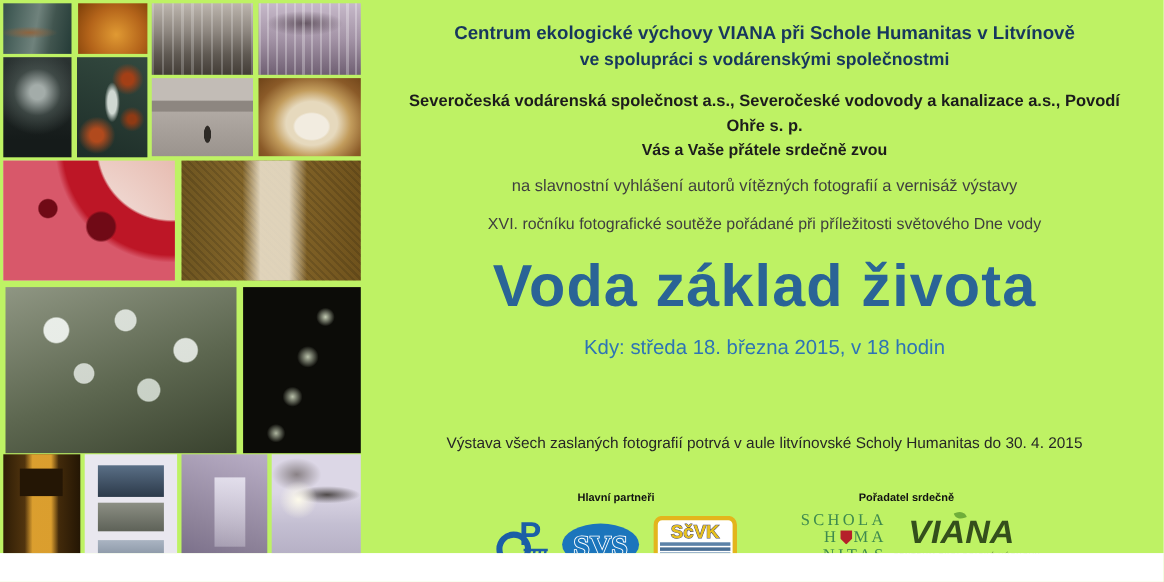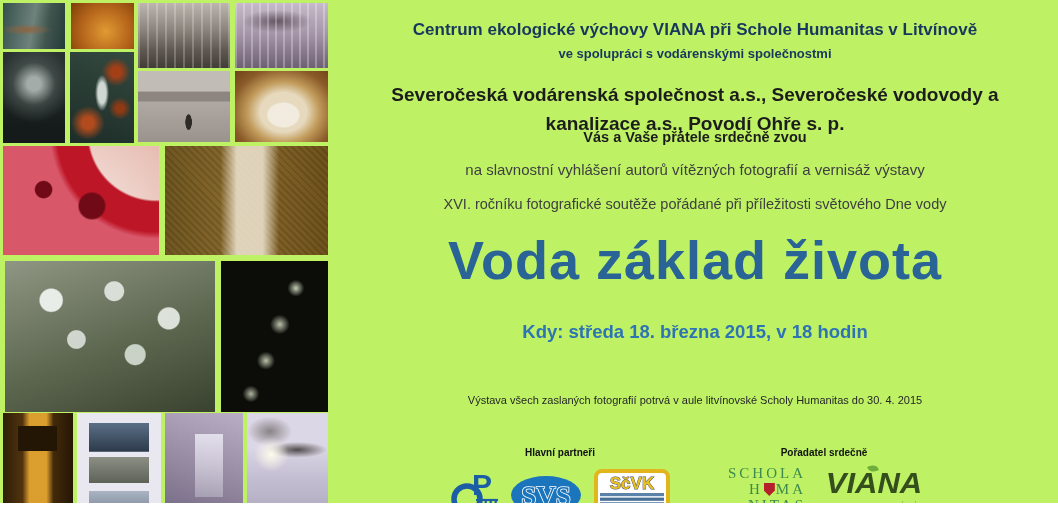--- a/index.html
+++ b/index.html
@@ -75,30 +75,30 @@
   .t16 { left:247px; top:413px; width:81px; height:115px;
          background:radial-gradient(circle 24px at 30% 36%, rgba(255,252,235,.95), transparent 72%),
                     radial-gradient(ellipse 42px 11px at 62% 32%, rgba(40,35,30,.78), transparent 72%),
                     radial-gradient(ellipse 30px 20px at 28% 16%, rgba(70,60,55,.55), transparent 75%),
                     linear-gradient(180deg,#dcd7e6 0 30%,#c4bfd2 55%,#a9a3ba); }
 
   
   .content { position:absolute; left:332px; top:0; width:726px; height:529px; text-align:center; }
   .line { position:absolute; left:0; width:100%; }
   .head1 { top:20px; font-size:17px; font-weight:bold; color:#17375d; }
-  .head2 { top:46px; font-size:13px; font-weight:bold; color:#17375d; }
-  .partners { top:80px; font-size:19px; font-weight:bold; color:#1c1c1c; line-height:1.55; }
+  .head2 { top:46px; font-size:16px; font-weight:bold; color:#17375d; }
+  .partners { top:80px; font-size:15px; font-weight:bold; color:#1c1c1c; line-height:1.55; }
   .partners span { display:inline-block; max-width:672px; }
   .invite { top:129px; font-size:14.5px; font-weight:bold; color:#1c1c1c; }
   .intro1 { top:161px; font-size:15px; color:#3f3f3f; }
   .intro2 { top:196px; font-size:14.5px; color:#3f3f3f; }
   .big-title { top:229px; font-size:54px; font-weight:bold; color:#2a6496; letter-spacing:1px; }
-  .when  { top:321px; font-size:18.5px; font-weight:bold; color:#2e74b5; }
+  .when  { top:305px; font-size:18.5px; font-weight:normal; color:#2e74b5; }
   .where { top:357px; font-size:18.5px; font-weight:bold; color:#2e74b5; }
-  .exh   { top:394px; font-size:11px; color:#262626; }
+  .exh   { top:394px; font-size:14px; color:#262626; }
 
   
   .flabel { position:absolute; font-size:10px; font-weight:bold; color:#111; text-align:center; width:160px; }
   .lbl-main { left:480px; top:447px; }
   .lbl-org  { left:744px; top:447px; }
 
   .logo { position:absolute; }
   .povodi { left:448px; top:467px; width:54px; height:52px; }
   .svs    { left:510px; top:475px; width:72px; height:40px; }
   .scvk   { left:594px; top:469px; width:76px; height:46px; }

